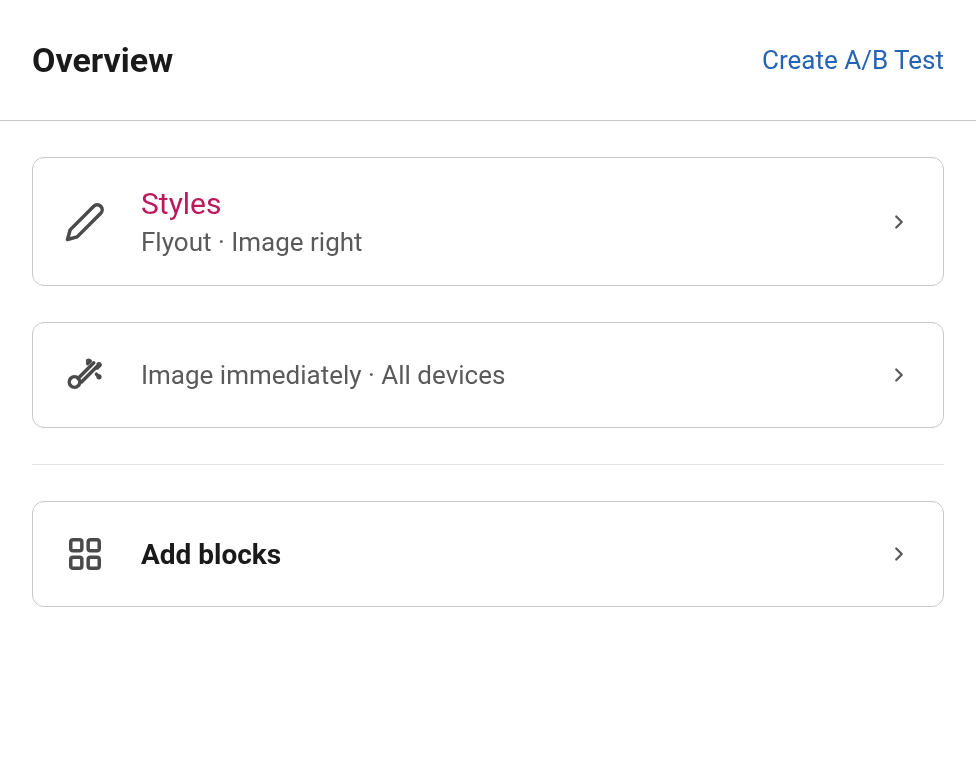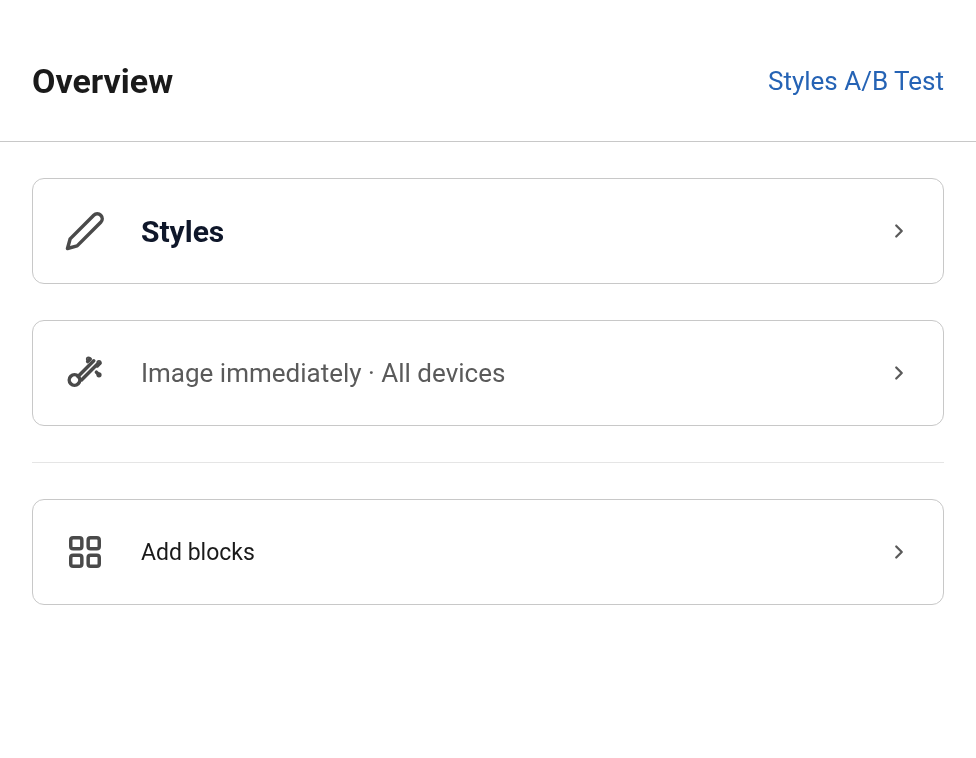--- a/index.html
+++ b/index.html
@@ -10,21 +10,21 @@
     body {
       font-family: -apple-system, BlinkMacSystemFont, "Segoe UI", Roboto, Helvetica, Arial, sans-serif;
       background: #ffffff;
       width: 976px;
       height: 758px;
     }
     .header {
       display: flex;
       justify-content: space-between;
       align-items: center;
-      padding: 61px 32px 40px 32px;
+      padding: 40px 32px 40px 32px;
       border-bottom: 1px solid #c8c8c8;
     }
     .page-title {
       font-size: 34px;
       font-weight: 700;
       color: #1a1a1a;
     }
     .create-link {
       font-size: 26px;
       font-weight: 400;
@@ -55,31 +55,31 @@
     }
     .card-body {
       flex: 1;
       display: flex;
       flex-direction: column;
       justify-content: center;
       gap: 6px;
     }
     .card-title {
       font-size: 30px;
-      font-weight: 700;
-      color: #0f172a;
+      font-weight: 400;
+      color: #be185d;
     }
     .card-subtitle {
       font-size: 26px;
       font-weight: 400;
       color: #5a5a5a;
     }
     .card-title-only {
-      font-size: 23px;
-      font-weight: 400;
+      font-size: 28px;
+      font-weight: 700;
       color: #1a1a1a;
     }
     .card-chevron {
       width: 24px;
       height: 24px;
       flex-shrink: 0;
       display: flex;
       align-items: center;
       justify-content: center;
     }
@@ -90,33 +90,34 @@
     }
     svg {
       display: block;
     }
   </style>
 </head>
 <body>
 
 <div class="header">
   <h1 class="page-title">Overview</h1>
-  <a class="create-link">Styles A/B Test</a>
+  <a class="create-link">Create A/B Test</a>
 </div>
 
 <div class="content">
 
   <div class="card">
     <div class="card-icon">
       <svg width="42" height="42" viewBox="0 0 24 24" fill="none" stroke="#4a4a4a" stroke-width="2" stroke-linecap="round" stroke-linejoin="round">
         <path d="M17 3a2.828 2.828 0 1 1 4 4L7.5 20.5 2 22l1.5-5.5L17 3z"></path>
       </svg>
     </div>
     <div class="card-body">
       <div class="card-title">Styles</div>
+      <div class="card-subtitle">Flyout · Image right</div>
     </div>
     <div class="card-chevron">
       <svg width="22" height="22" viewBox="0 0 24 24" fill="none" stroke="#5a5a5a" stroke-width="2.5" stroke-linecap="round" stroke-linejoin="round">
         <polyline points="9 18 15 12 9 6"></polyline>
       </svg>
     </div>
   </div>
 
   <div class="card">
     <div class="card-icon">

